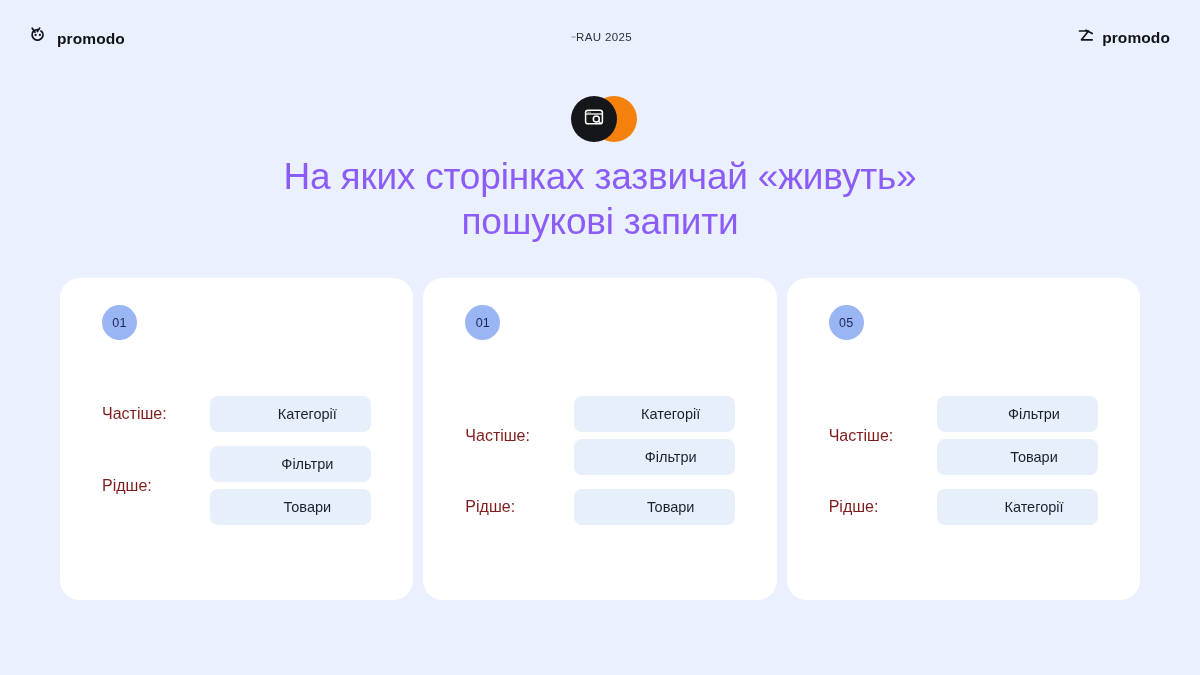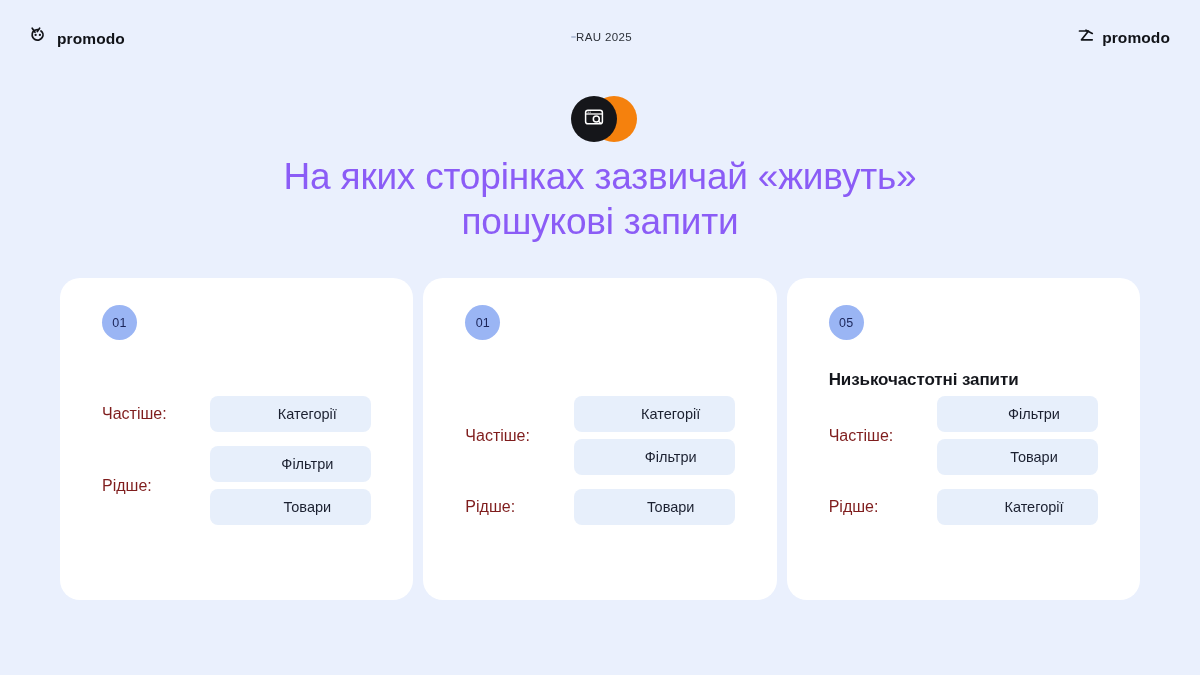--- a/index.html
+++ b/index.html
@@ -277,21 +277,20 @@
         <div class="freq-label">Рідше:</div>
         <div class="pill-col">
           <div class="pill">Товари</div>
         </div>
       </div>
     </div>
   </div>
 
   <div class="card">
     <div class="num-badge">05</div>
-    <div class="card-title">Низькочастотні запити</div>
     <div class="rows">
       <div class="freq-row">
         <div class="freq-label">Частіше:</div>
         <div class="pill-col">
           <div class="pill">Фільтри</div>
           <div class="pill">Товари</div>
         </div>
       </div>
       <div class="freq-row">
         <div class="freq-label">Рідше:</div>

